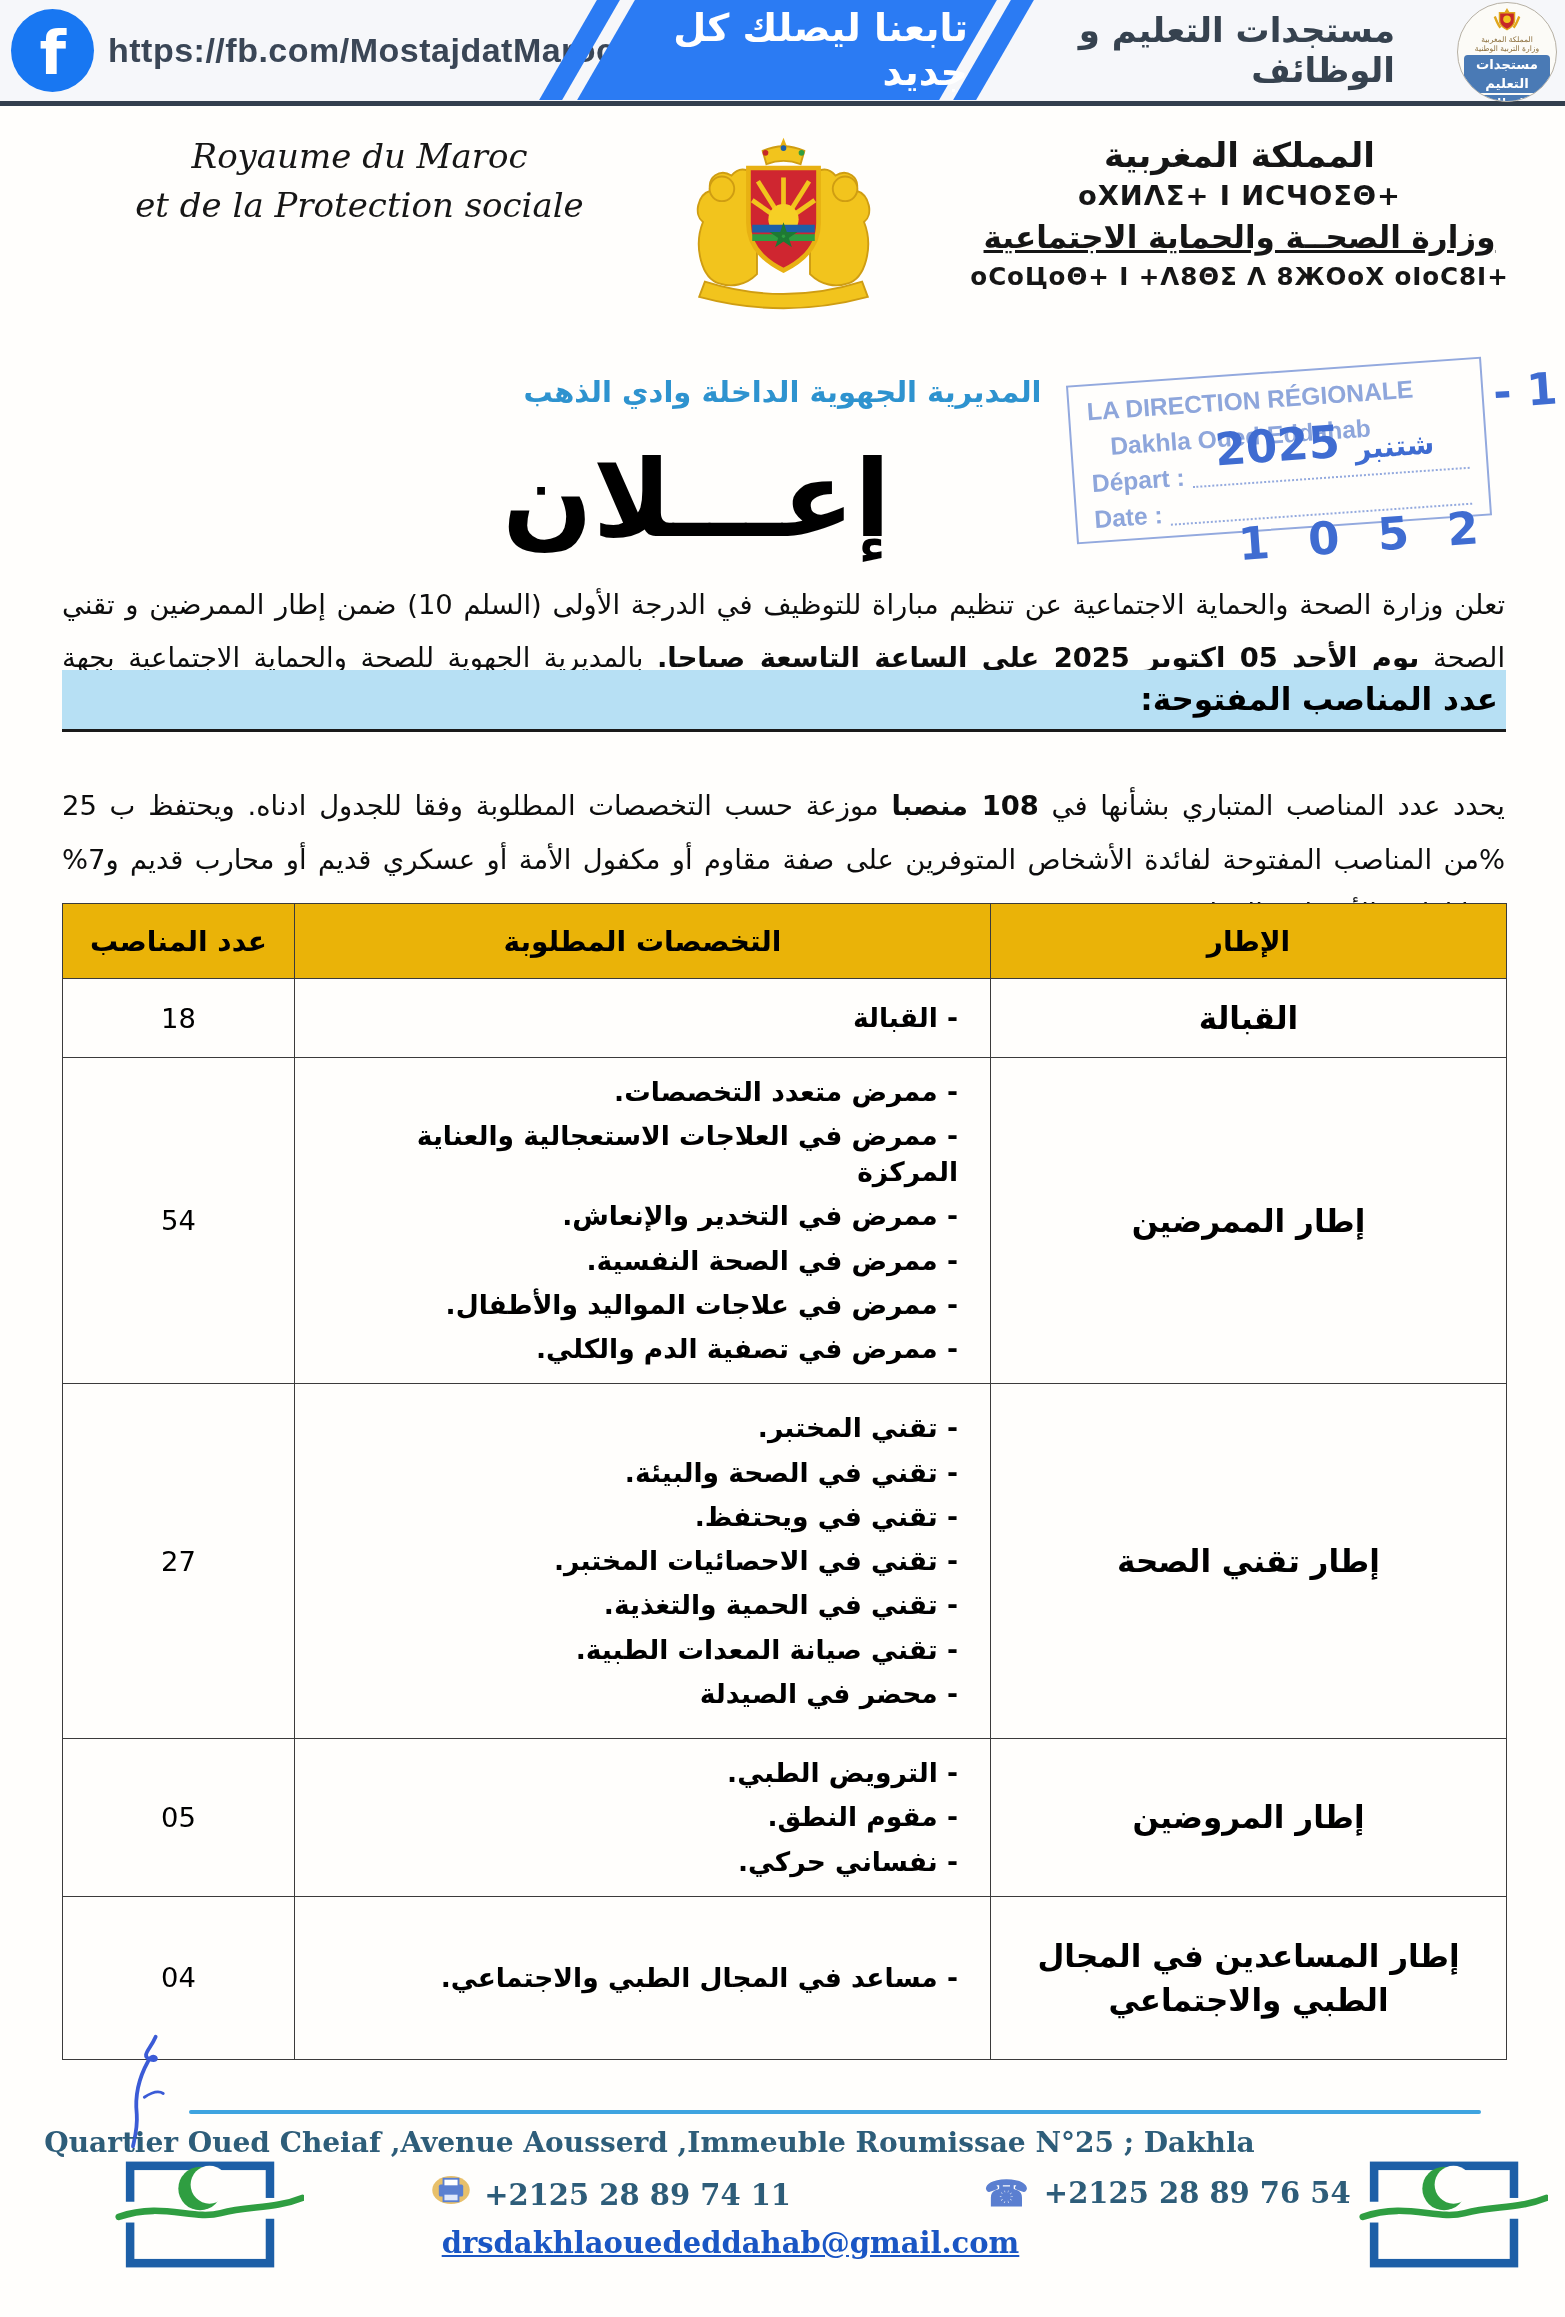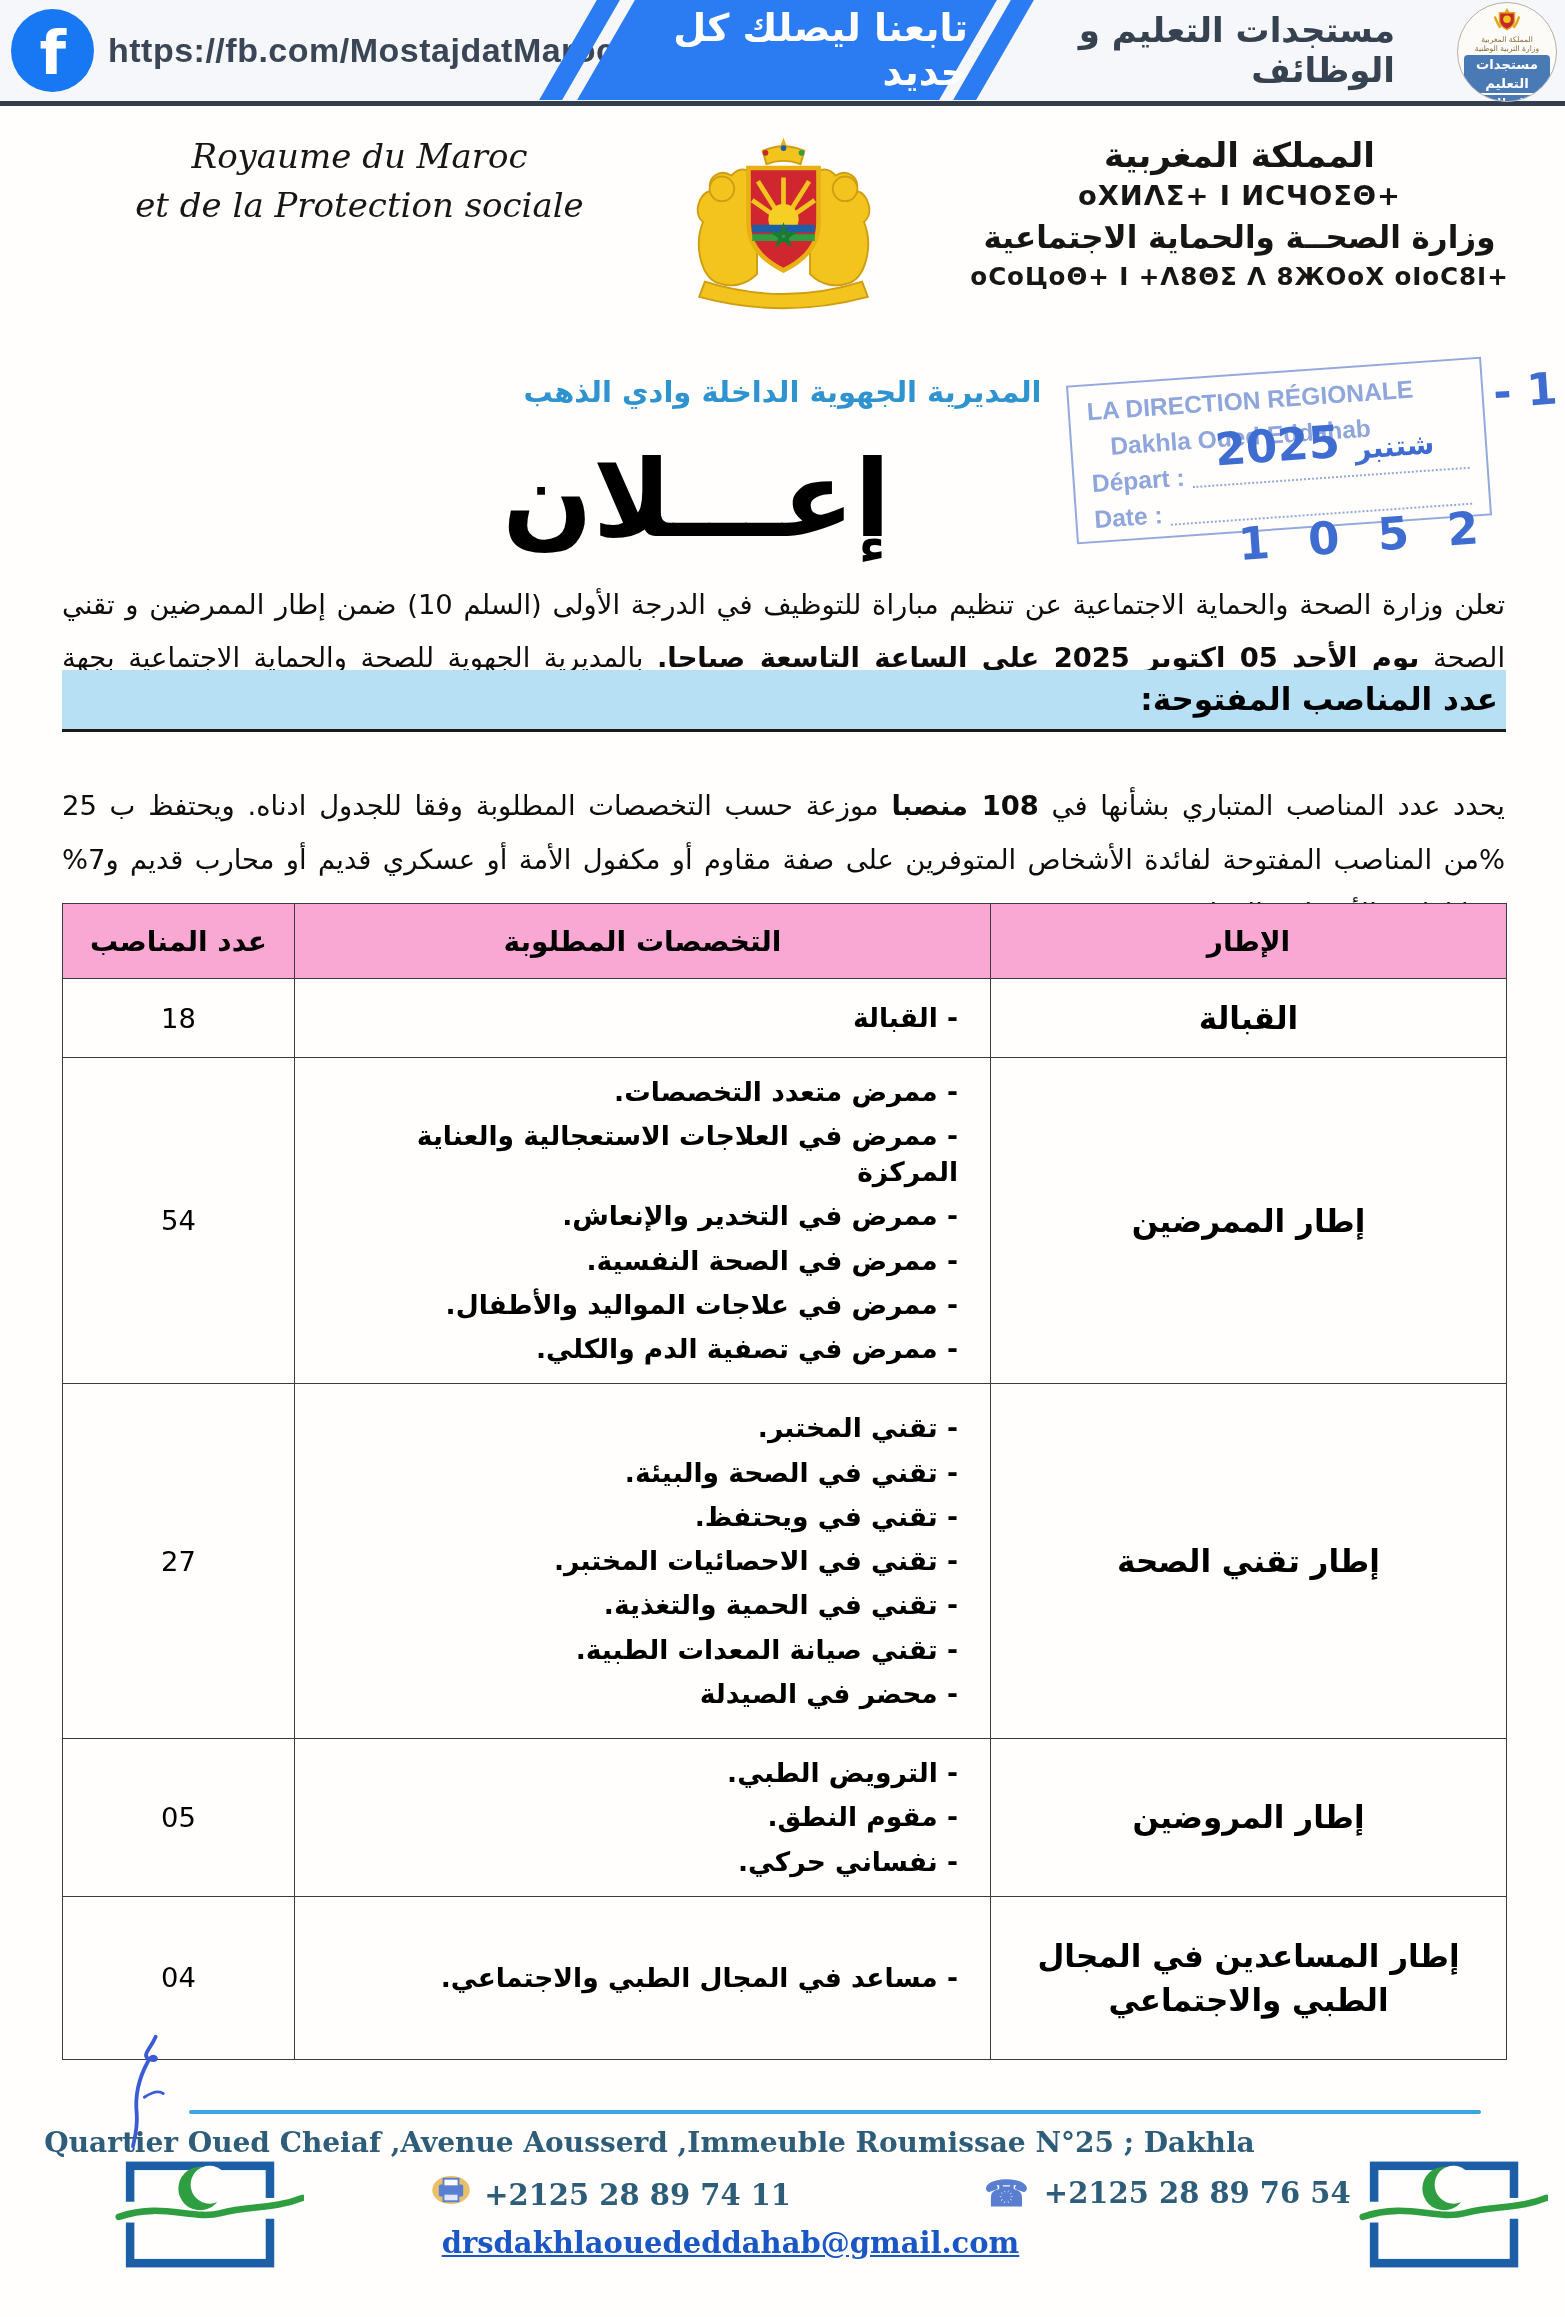--- a/index.html
+++ b/index.html
@@ -35,21 +35,21 @@
     font:bold 13.2px/19px "DejaVu Sans", sans-serif; direction:rtl; }
   .badge .band2 { margin:1.9px 19px 0 19px; background:#4a7ab5; border-radius:3.8px; color:#fff;
     font:bold 11.4px/17px "DejaVu Sans", sans-serif; direction:rtl; }
   
   .fr-head { position:absolute; left:104px; top:132px; width:511px; text-align:center;
     font:italic 34px/49px "DejaVu Serif", serif; color:#161616; }
   .coat { position:absolute; left:665px; top:132px; }
   .ar-head { position:absolute; left:932px; top:134px; width:615px; text-align:center; direction:rtl; color:#161616; }
   .ar-head .l1 { font:bold 34px/42px "DejaVu Sans", sans-serif; }
   .ar-head .t1 { font:bold 27.4px/40px "DejaVu Sans", sans-serif; letter-spacing:0.9px; }
-  .ar-head .l2 { font:bold 31px/42px "DejaVu Sans", sans-serif; }
+  .ar-head .l2 { font:bold 31px/42px "DejaVu Sans", sans-serif;text-decoration:underline; }
   .ar-head .t2 { font:bold 24.6px/38px "DejaVu Sans", sans-serif; letter-spacing:0.9px; }
   
   .dir-fr { position:absolute; left:0; top:329px; width:1565px; text-align:center;
     font:bold 29px "DejaVu Sans", sans-serif; color:#2e93cf; }
   .dir-ar { position:absolute; left:0; top:375px; width:1565px; text-align:center; direction:rtl;
     font:bold 29px "DejaVu Sans", sans-serif; color:#2e93cf; }
   
   .stamp { position:absolute; left:1071px; top:371px; width:416px; height:159px;
     border:2.8px solid #93a9de; transform:rotate(-4deg); color:#8ea6db;
     font:bold 24.6px/36px "Liberation Sans", sans-serif; box-sizing:border-box; padding:7.6px 13.2px 0 17px; }
@@ -70,21 +70,21 @@
   .band { position:absolute; left:62px; top:670px; width:1443px; height:59px;
     background:#b7e0f4; border-bottom:3.8px solid #1a1a1a; box-sizing:content-box;
     direction:rtl; text-align:right; font:bold 31px/59px "DejaVu Sans", sans-serif; color:#000;
     padding-right:7.6px; width:1436px; }
   .p2 { position:absolute; left:62px; top:752px; width:1443px; direction:rtl;
     font:27.4px/54px "DejaVu Sans", sans-serif; color:#0d0d0d; text-align:justify; }
   
   .tbl-wrap { position:absolute; left:62px; top:903px; width:1443px; }
   table { border-collapse:collapse; direction:rtl; width:1443px; table-layout:fixed; }
   th, td { border:1.9px solid #3b3b3b; vertical-align:middle; }
-  th { background:#f9a8d4; font:bold 28px "DejaVu Sans", sans-serif; height:72px; color:#000; }
+  th { background:#eab308; font:bold 28px "DejaVu Sans", sans-serif; height:72px; color:#000; }
   td.cadre { text-align:center; font:bold 31px/44px "DejaVu Sans", sans-serif; padding:0 26.5px; }
   td.specs { text-align:right; font:bold 26.5px/1.35 "DejaVu Sans", sans-serif; padding:7.6px 32px; }
   td.specs div { margin:8.5px 0; }
   td.count { text-align:center; font:27.4px "DejaVu Sans", sans-serif; }
   tr.r0 { height:79px; } tr.r1 { height:297px; } tr.r2 { height:355px; }
   tr.r3 { height:155px; } tr.r4 { height:163px; }
   
   .squiggle { position:absolute; left:112px; top:2031px; }
   .foot-line { position:absolute; left:189px; top:2110px; width:1292px; height:3.8px; background:#3fa4e0; border-radius:1.9px; }
   .address { position:absolute; left:0; top:2126px; width:1299px; text-align:center;

